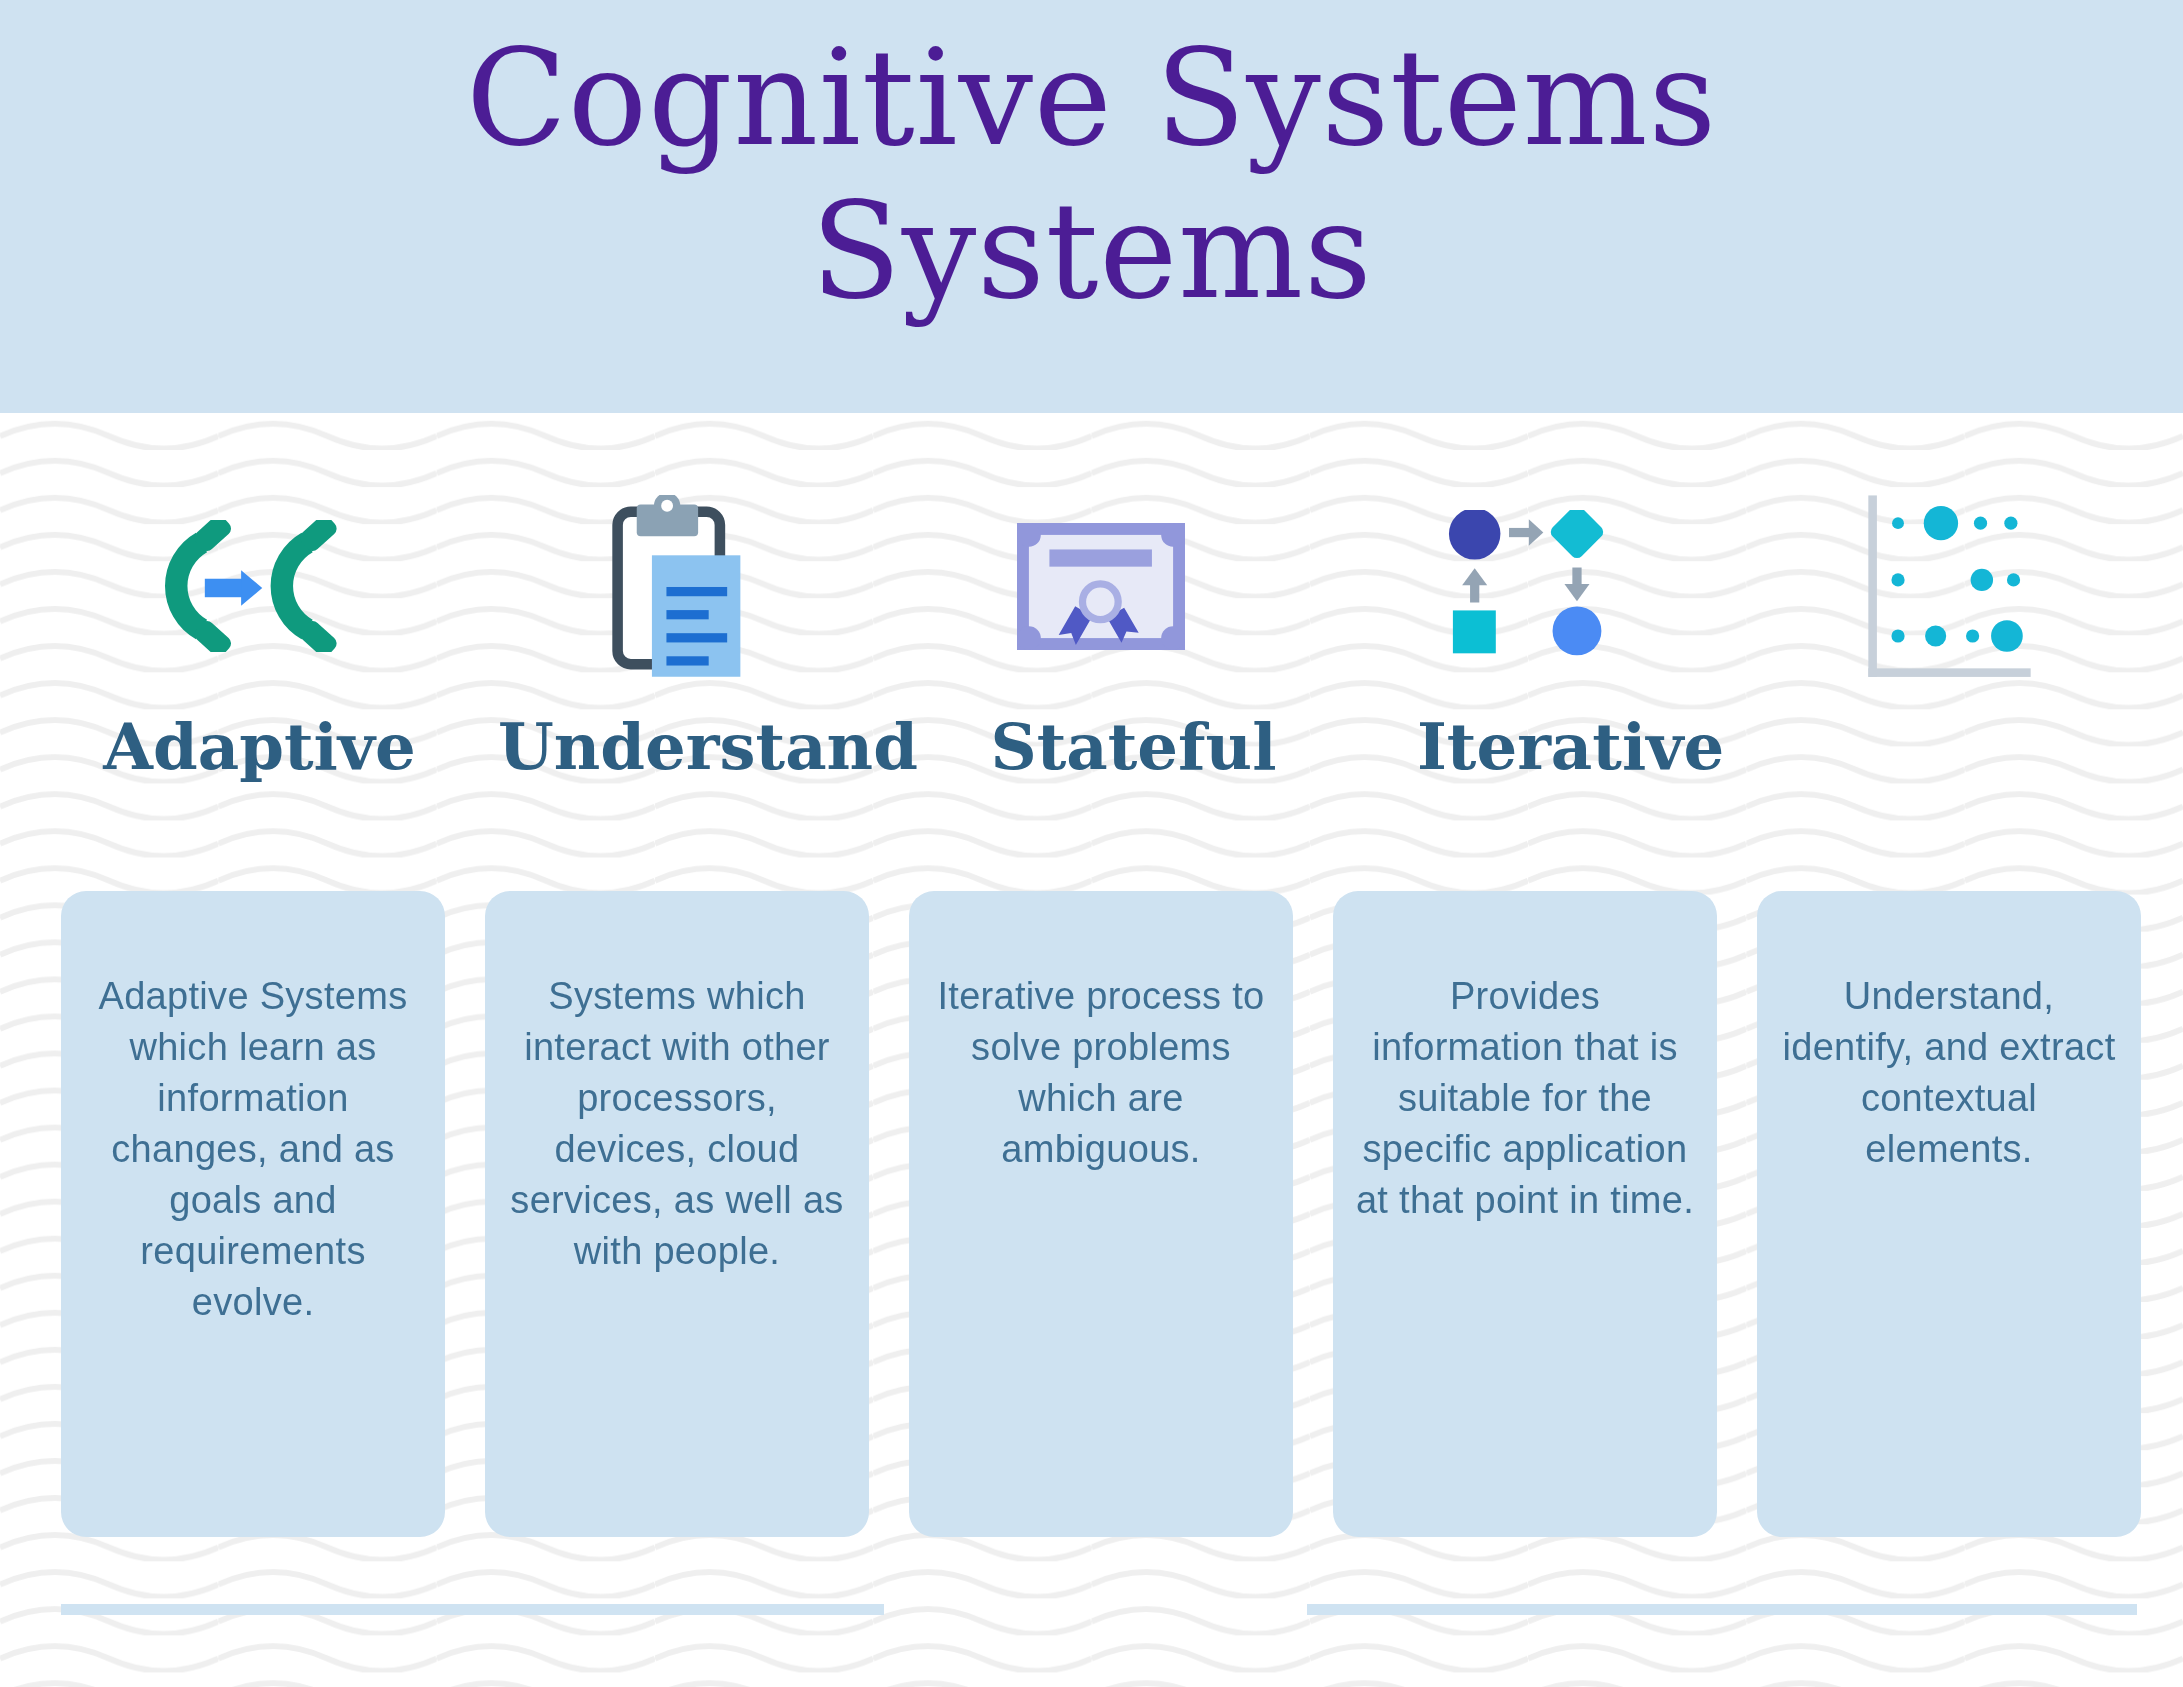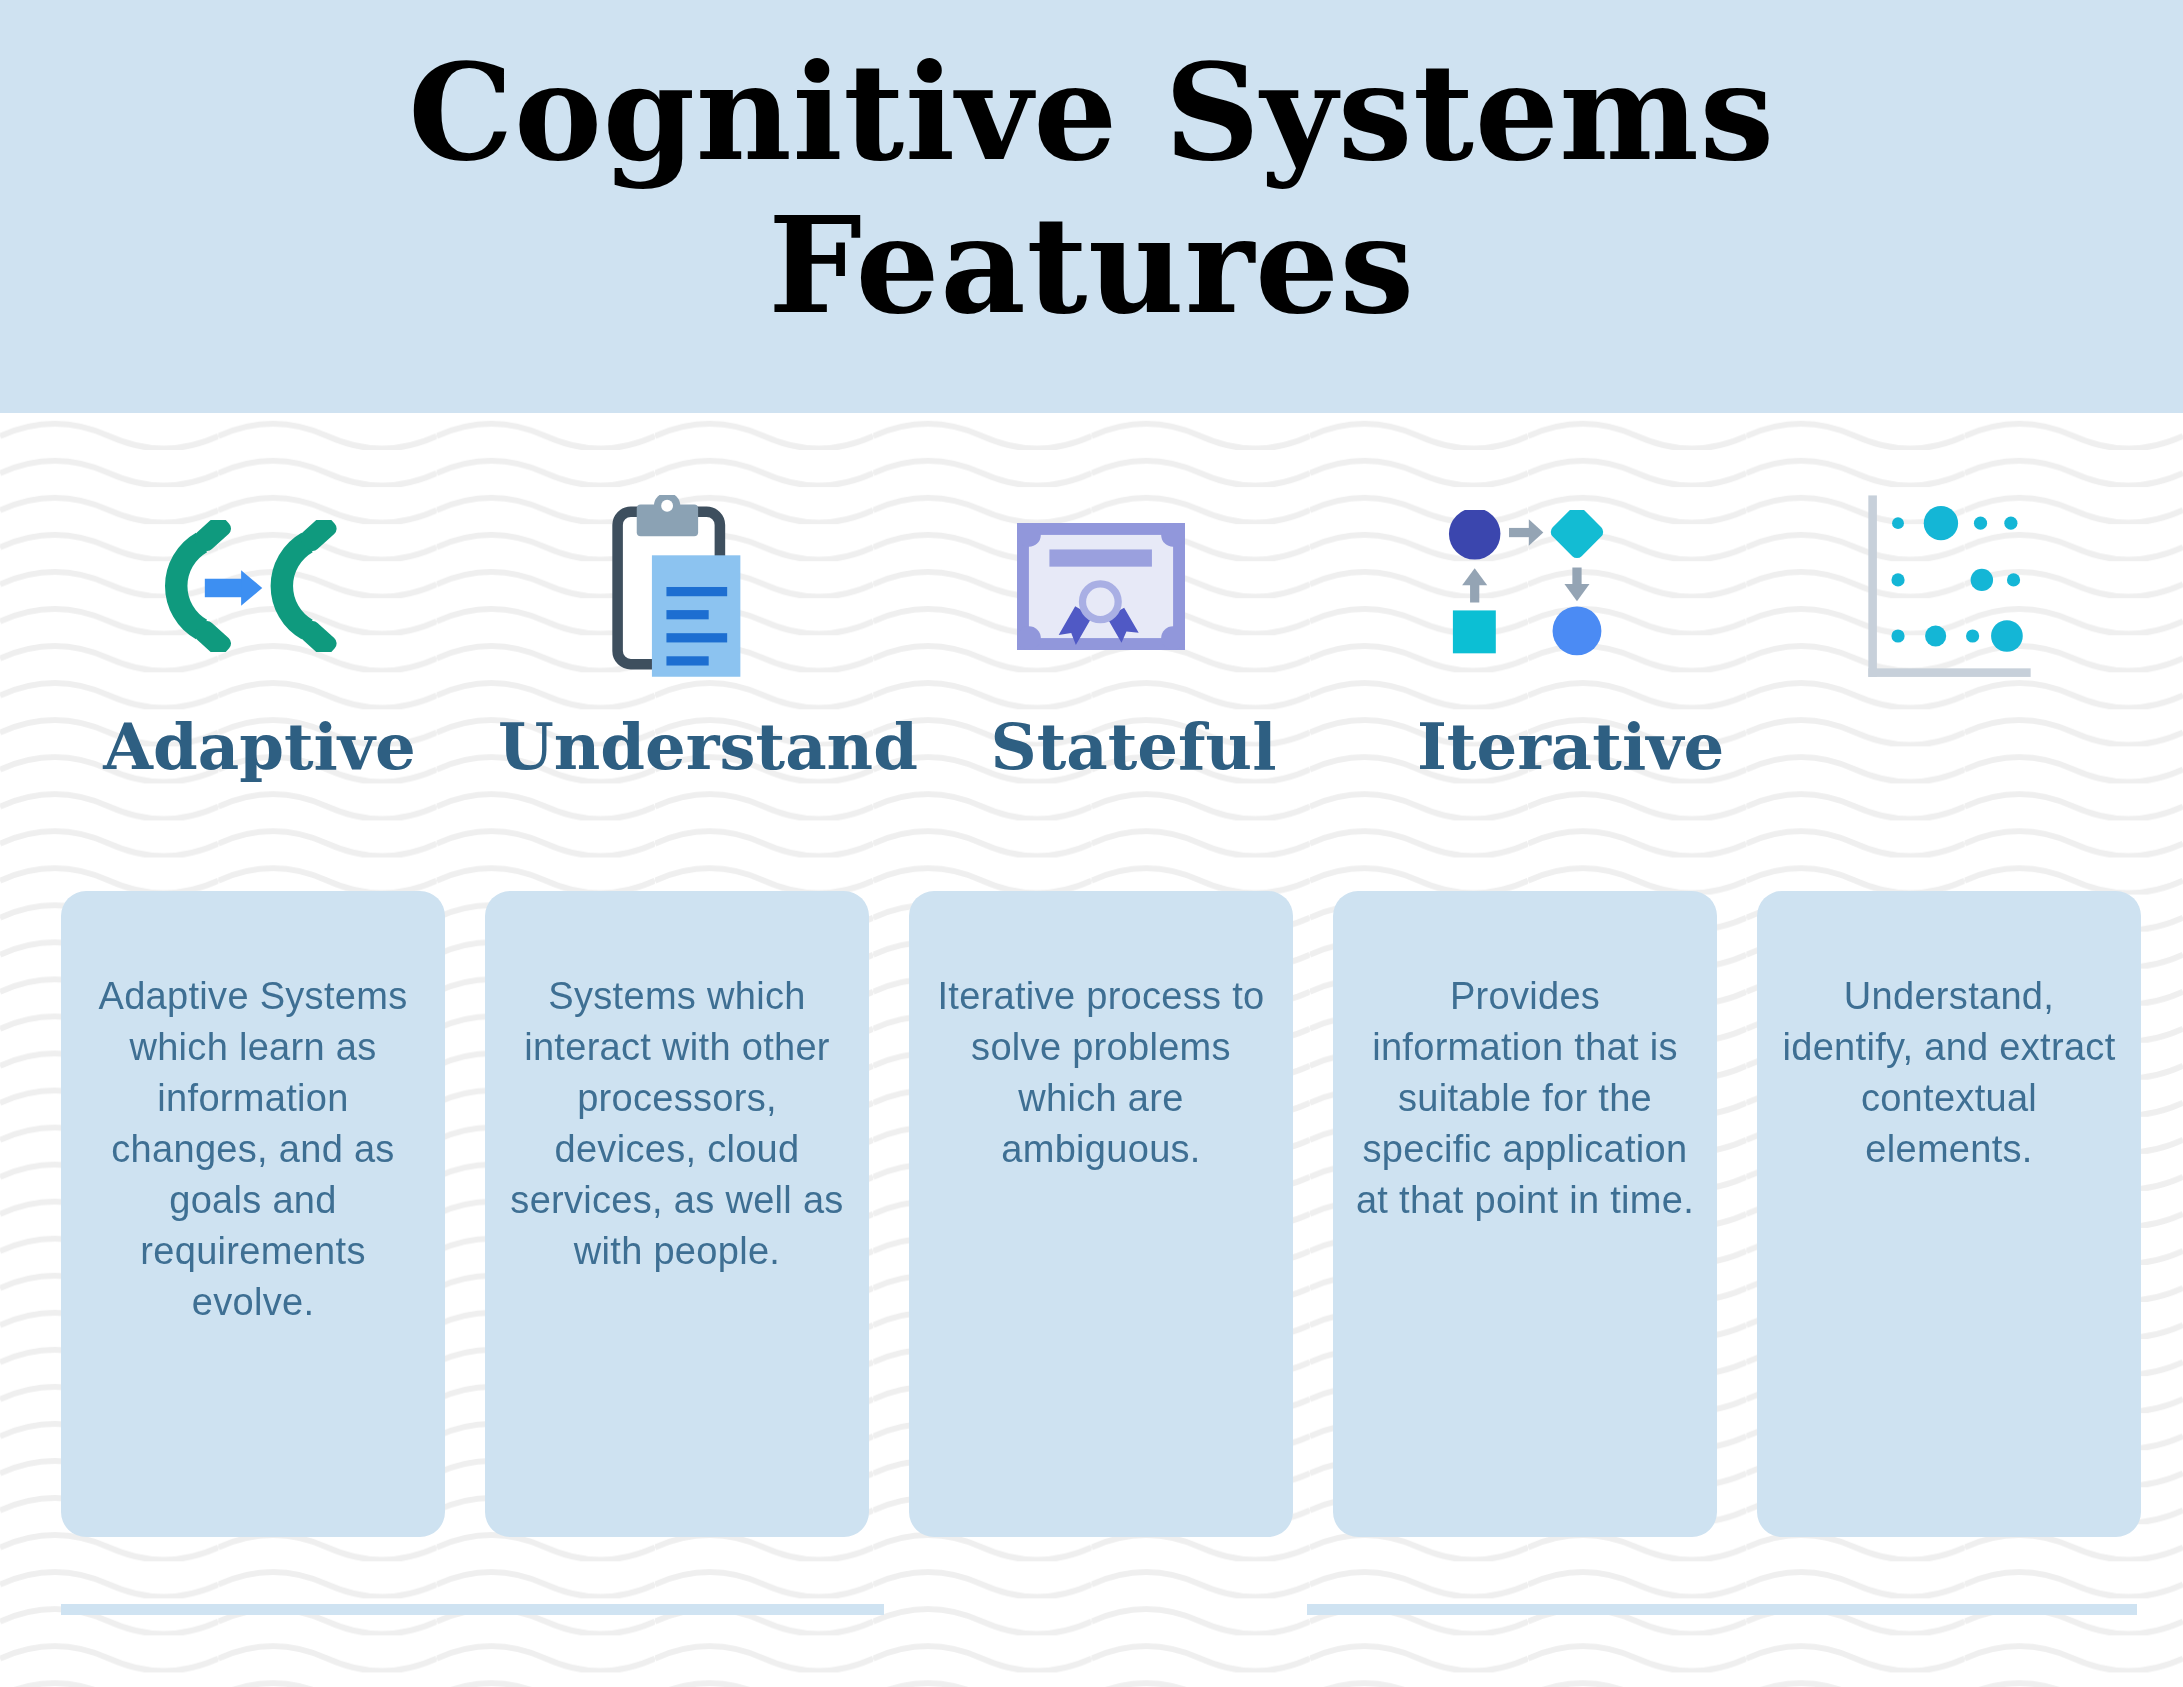--- a/index.html
+++ b/index.html
@@ -10,26 +10,26 @@
     background:#ffffff;
     font-family:"Liberation Sans", sans-serif;
   }
   
   .header{
     position:absolute;left:0;top:0;width:2183px;height:413px;
     background:#cfe2f1;
     text-align:center;
   }
   .title{
-    padding-top:36px;
+    padding-top:22px;
     font-family:"DejaVu Serif", serif;
-    font-weight:bold;
+    font-weight:normal;
     font-size:132px;
     line-height:153px;
-    color:#000000;
+    color:#4c1d95;
     letter-spacing:0.7px;
   }
   
   .waves{position:absolute;left:0;top:413px;width:2183px;height:1274px;}
   
   .row{position:absolute;left:61px;width:2080px;display:flex;gap:40px;}
   .col{width:397px;display:flex;justify-content:center;align-items:center;}
   .icons-row{top:490px;height:192px;}
   .labels-row{top:703px;height:86px;}
   .label{
@@ -74,21 +74,21 @@
         <path d="M0 35 C 55 10, 110 10, 165 35 S 275 60, 330 35" fill="none" stroke="#efefef" stroke-width="9"></path>
       </pattern>
     </defs>
     <rect x="0" y="0" width="3300" height="1926" fill="#ffffff"></rect>
     <rect x="0" y="0" width="3300" height="1926" fill="url(#wavepat)"></rect>
   </svg>
 
   <div class="header">
     <div class="title">
       <div>Cognitive Systems</div>
-      <div>Features</div>
+      <div>Systems</div>
     </div>
   </div>
 
   <div class="row icons-row">
 
     <div class="col">
 
       <svg class="icon" width="180" height="132" viewBox="0 0 272 200" xmlns="http://www.w3.org/2000/svg">
         <g fill="#0f9a7e">
           <path d="M58 34 A 76 76 0 0 0 58 166" fill="none" stroke="#0f9a7e" stroke-width="34"></path>

